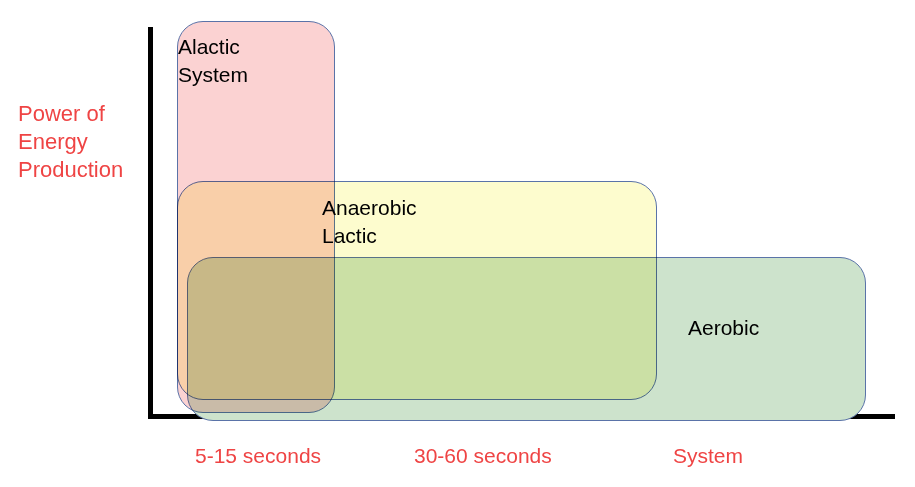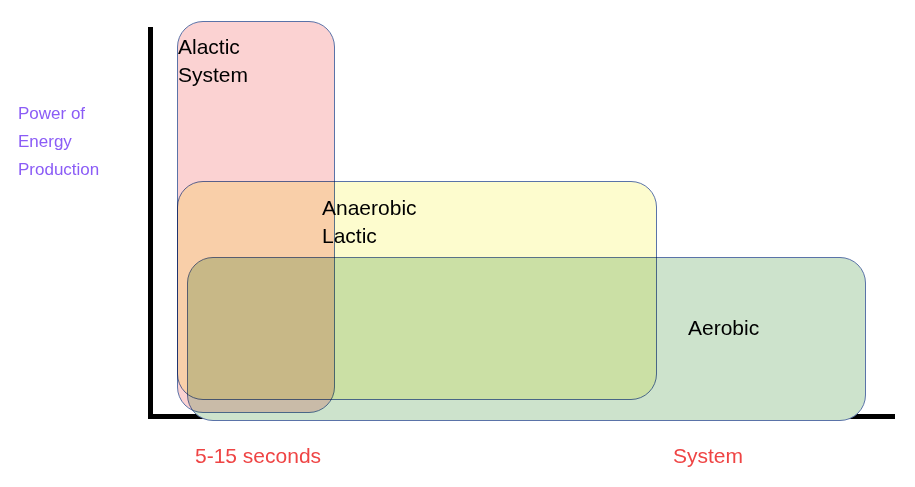--- a/index.html
+++ b/index.html
@@ -39,24 +39,24 @@
     height: 5px;
     background: #000000;
   }
 
   
   .y-axis-label {
     position: absolute;
     left: 18px;
     top: 100px;
     width: 125px;
-    font-size: 17px;
+    font-size: 22px;
     line-height: 28px;
     text-align: left;
-    color: #8b5cf6;
+    color: #ef4444;
     white-space: pre-line;
   }
 
   
   .boxes {
     position: absolute;
     left: 0;
     top: 0;
     width: 915px;
     height: 487px;
@@ -158,15 +158,16 @@
 Lactic</div>
     </div>
 
     <div class="sysbox box-aerobic">
       <div class="sysbox-label">Aerobic</div>
     </div>
 
   </div>
 
   <div class="x-tick x-tick-0">5-15 seconds</div>
+  <div class="x-tick x-tick-1">30-60 seconds</div>
   <div class="x-tick x-tick-2">System</div>
 
 </div>
 
 </body></html>

